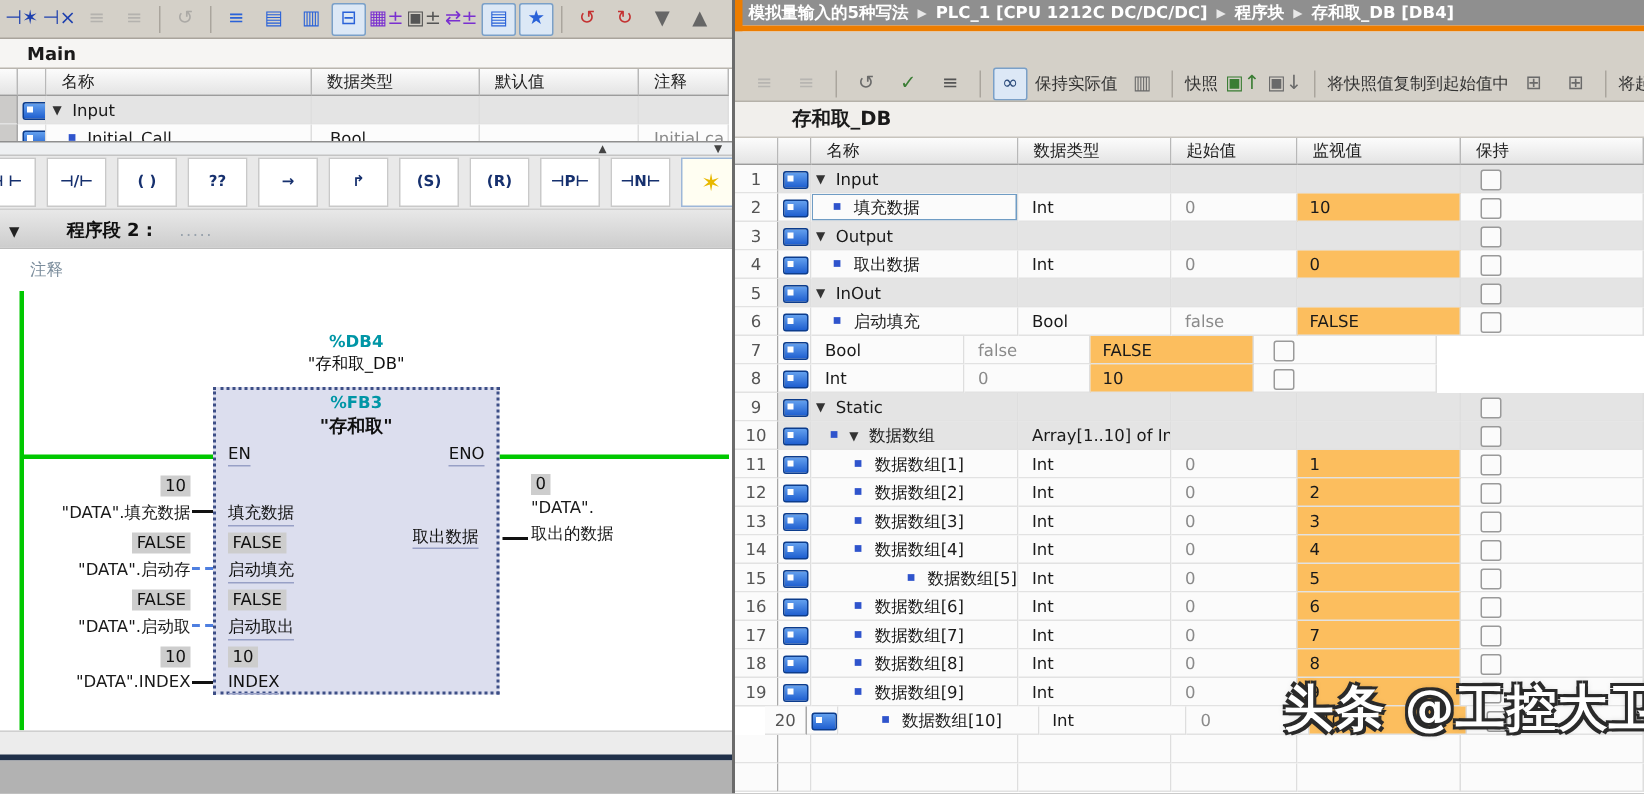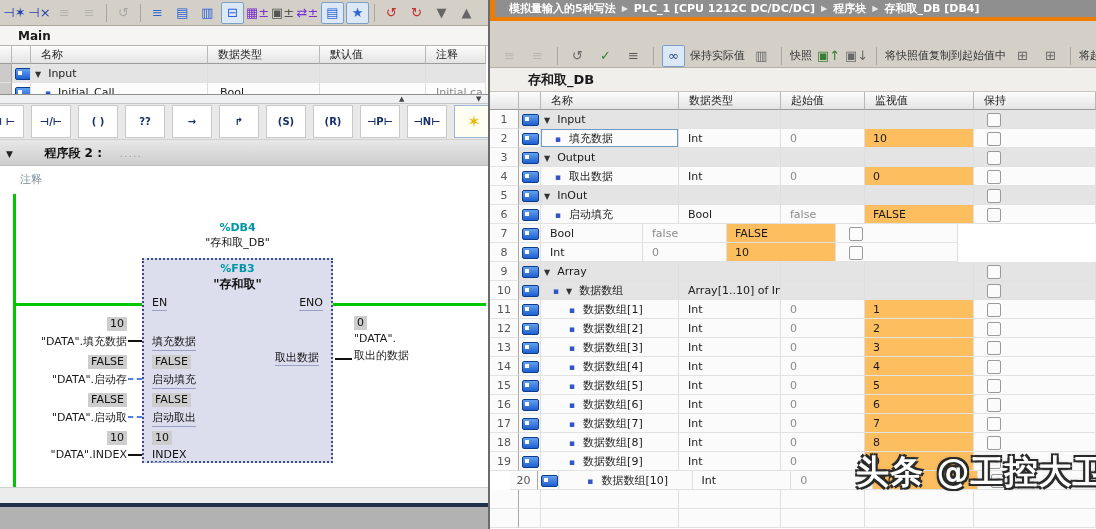--- a/index.html
+++ b/index.html
@@ -64,21 +64,21 @@
   .opline{position:absolute;left:0;width:127px;text-align:right;white-space:nowrap;color:#1a1a1a;}
   .wire{position:absolute;width:14px;left:128px;height:0;border-top:2px solid #111;}
   .wire.dashed{border-top:2px dashed #4f7fe0;}
   .outwire{position:absolute;left:335px;width:17px;height:0;border-top:2px solid #111;}
   .bstrip1{position:absolute;left:0;top:487px;width:100%;height:16px;background:#ececec;border-top:1px solid #cfcfcf;}
   .bdark{position:absolute;left:0;top:503px;width:100%;height:4px;background:#20304a;}
   .bstrip2{position:absolute;left:0;top:507px;width:100%;height:22px;background:#b2b2b2;}
   
   .rp{position:absolute;left:488px;top:0;width:608px;height:529px;background:#fff;border-left:2px solid #6b6b6b;box-sizing:border-box;}
   .bc{position:absolute;left:0;top:0;width:100%;height:17px;background:#8f8f8f;display:flex;align-items:center;
-      padding-left:19px;box-sizing:border-box;white-space:nowrap;overflow:hidden;}
+      padding-left:9px;box-sizing:border-box;white-space:nowrap;overflow:hidden;}
   .bc-item{color:#fff;font-weight:bold;cursor:pointer;}
   .bc-sep{color:#e8e8e8;font-size:8px;margin:0 6px;}
   .bc-orange{position:absolute;left:0;top:17px;width:100%;height:4px;background:#ed7d00;}
   .bc-notch{position:absolute;left:0;top:0;width:5px;height:21px;background:#ed7d00;}
   .rp-gap{position:absolute;left:0;top:21px;width:100%;height:23px;background:#d4d0c8;}
   .rp-toolbar{position:absolute;left:0;top:44px;width:100%;height:24px;background:#d4d0c8;border-bottom:1px solid #b5b1a9;
               display:flex;align-items:center;gap:5px;padding-left:8px;box-sizing:border-box;overflow:hidden;}
   .tlabel{color:#333;white-space:nowrap;flex:none;}
   .rp-title{position:absolute;left:0;top:68px;width:100%;height:24px;background:#f1efec;border-bottom:1px solid #c8c4bd;
             font-weight:bold;font-size:13px;line-height:24px;padding-left:38px;box-sizing:border-box;}
@@ -346,21 +346,21 @@
           <div class="dcell gut" style="width: 29px;">8</div>
           <div class="dcell" style="width: 22px;"><span class="dbicon"></span></div>
           <div class="dcell" style="width: 102px; padding-left: 9px;">Int</div>
           <div class="dcell graytx" style="width: 84px; padding-left: 9px;">0</div>
           <div class="dcell mon orange" style="width: 109px;">10</div>
           <div class="dcell" style="width: 122px;"><span class="cbx"></span></div>
         </div>
         <div class="drow">
           <div class="dcell gut" style="width: 29px;">9</div>
           <div class="dcell sec" style="width: 22px;"><span class="dbicon"></span></div>
-          <div class="dcell sec" style="width: 138px;"><span class="tri" style="margin-left: 3px;">▼</span><span style="margin-left: 7px;">Array</span></div>
+          <div class="dcell sec" style="width: 138px;"><span class="tri" style="margin-left: 3px;">▼</span><span style="margin-left: 7px;">Static</span></div>
           <div class="dcell sec" style="width: 102px; padding-left: 9px;"></div>
           <div class="dcell graytx sec" style="width: 84px; padding-left: 9px;"></div>
           <div class="dcell mon sec" style="width: 109px;"></div>
           <div class="dcell sec" style="width: 122px;"><span class="cbx"></span></div>
         </div>
         <div class="drow">
           <div class="dcell gut" style="width: 29px;">10</div>
           <div class="dcell sec" style="width: 22px;"><span class="dbicon"></span></div>
           <div class="dcell sec" style="width: 138px;"><span class="bul" style="margin-left: 12px;">▪</span><span class="tri" style="margin-left: 7px;">▼</span><span style="margin-left: 7px;">数据数组</span></div>
           <div class="dcell sec" style="width: 102px; padding-left: 9px;">Array[1..10] of Int</div>
@@ -400,21 +400,21 @@
           <div class="dcell" style="width: 22px;"><span class="dbicon"></span></div>
           <div class="dcell" style="width: 138px;"><span class="bul" style="margin-left: 28px;">▪</span><span style="margin-left: 8px;">数据数组[4]</span></div>
           <div class="dcell" style="width: 102px; padding-left: 9px;">Int</div>
           <div class="dcell graytx" style="width: 84px; padding-left: 9px;">0</div>
           <div class="dcell mon orange" style="width: 109px;">4</div>
           <div class="dcell" style="width: 122px;"><span class="cbx"></span></div>
         </div>
         <div class="drow">
           <div class="dcell gut" style="width: 29px;">15</div>
           <div class="dcell" style="width: 22px;"><span class="dbicon"></span></div>
-          <div class="dcell" style="width: 138px;"><span class="bul" style="margin-left: 28px;">▪</span><span style="margin-left: 8px;">数据数组[5]</span></div>
+          <div class="dcell" style="width: 138px; text-align: right;"><span class="bul" style="margin-left: 28px;">▪</span><span style="margin-left: 8px;">数据数组[5]</span></div>
           <div class="dcell" style="width: 102px; padding-left: 9px;">Int</div>
           <div class="dcell graytx" style="width: 84px; padding-left: 9px;">0</div>
           <div class="dcell mon orange" style="width: 109px;">5</div>
           <div class="dcell" style="width: 122px;"><span class="cbx"></span></div>
         </div>
         <div class="drow">
           <div class="dcell gut" style="width: 29px;">16</div>
           <div class="dcell" style="width: 22px;"><span class="dbicon"></span></div>
           <div class="dcell" style="width: 138px;"><span class="bul" style="margin-left: 28px;">▪</span><span style="margin-left: 8px;">数据数组[6]</span></div>
           <div class="dcell" style="width: 102px; padding-left: 9px;">Int</div>

